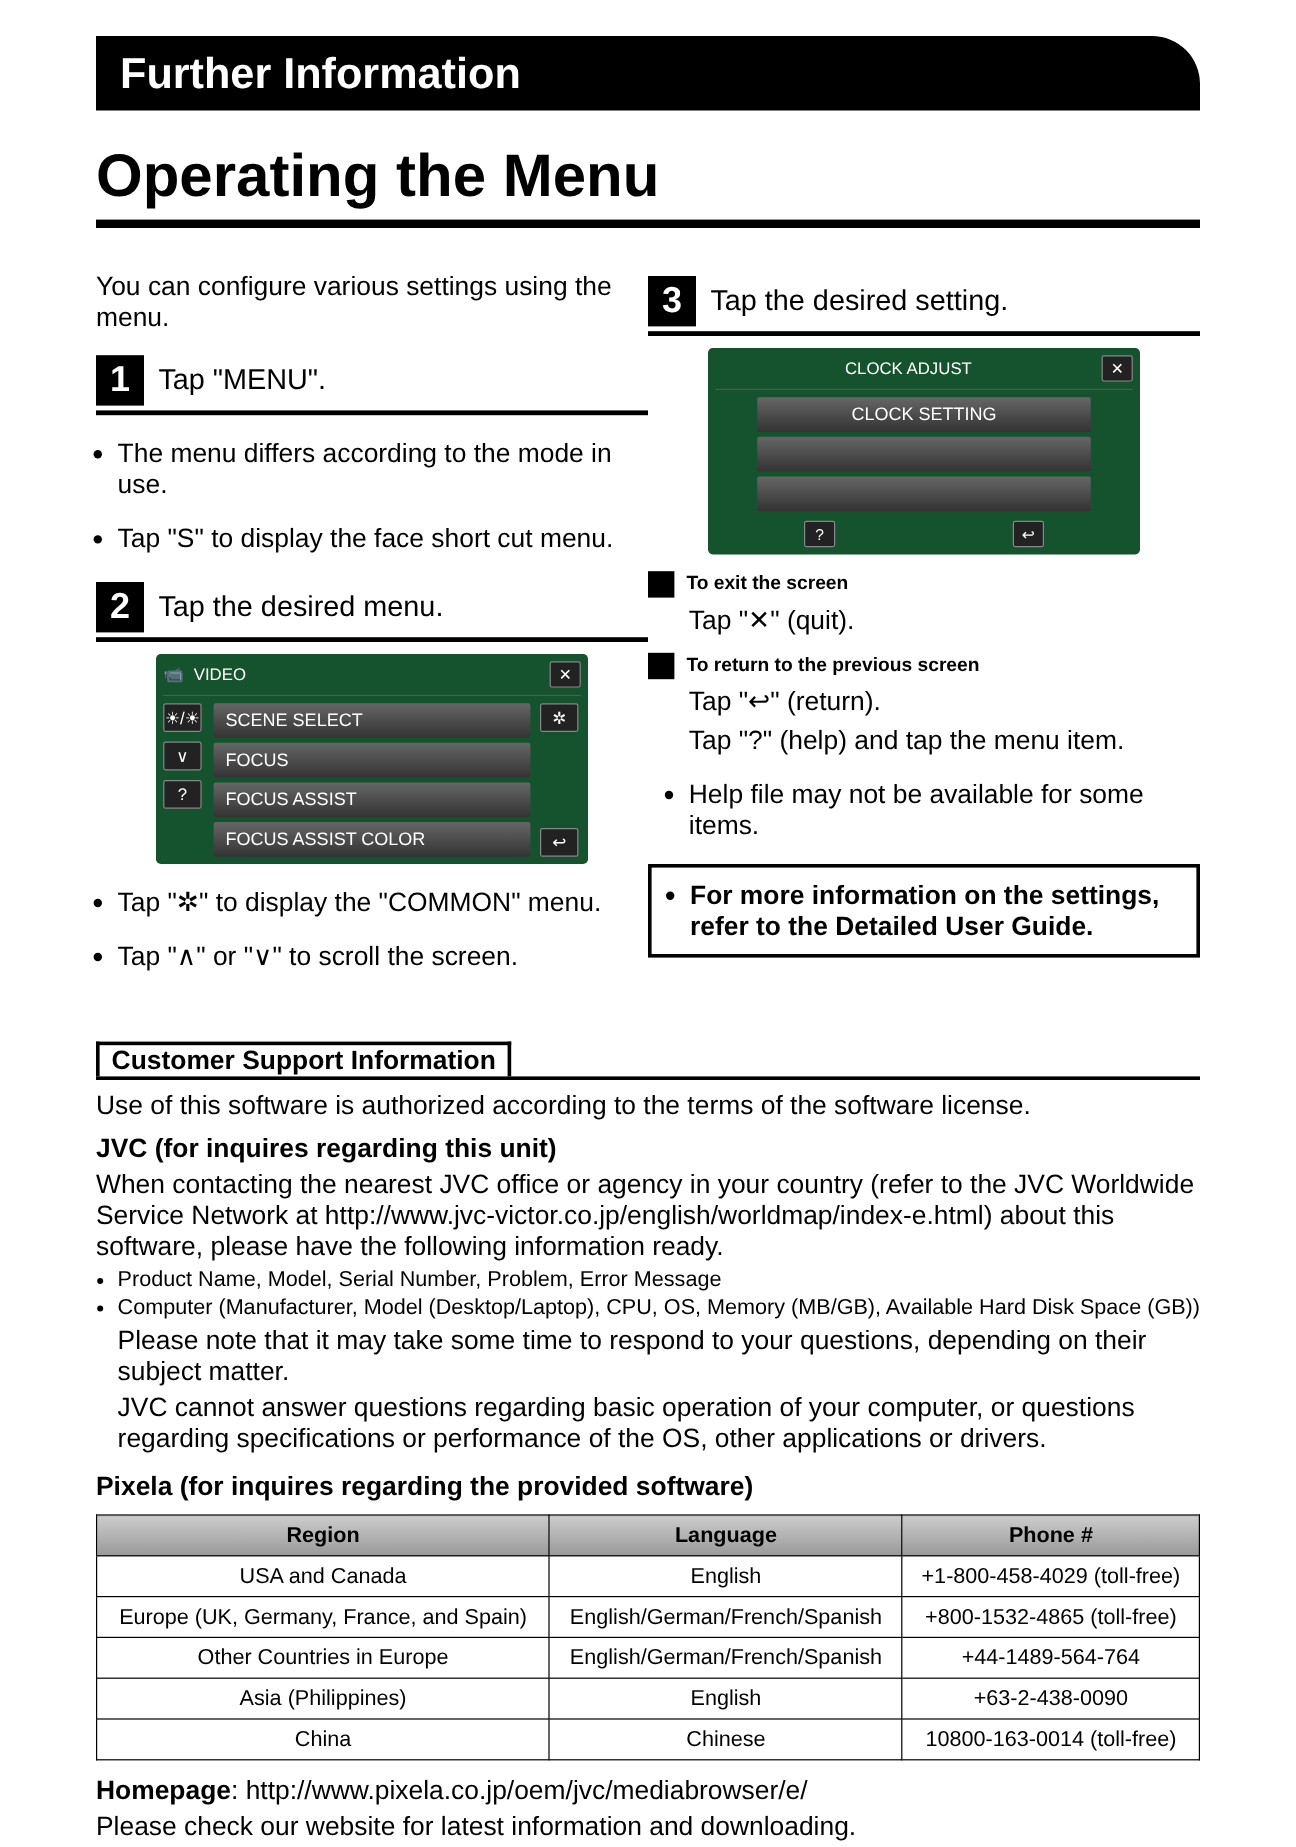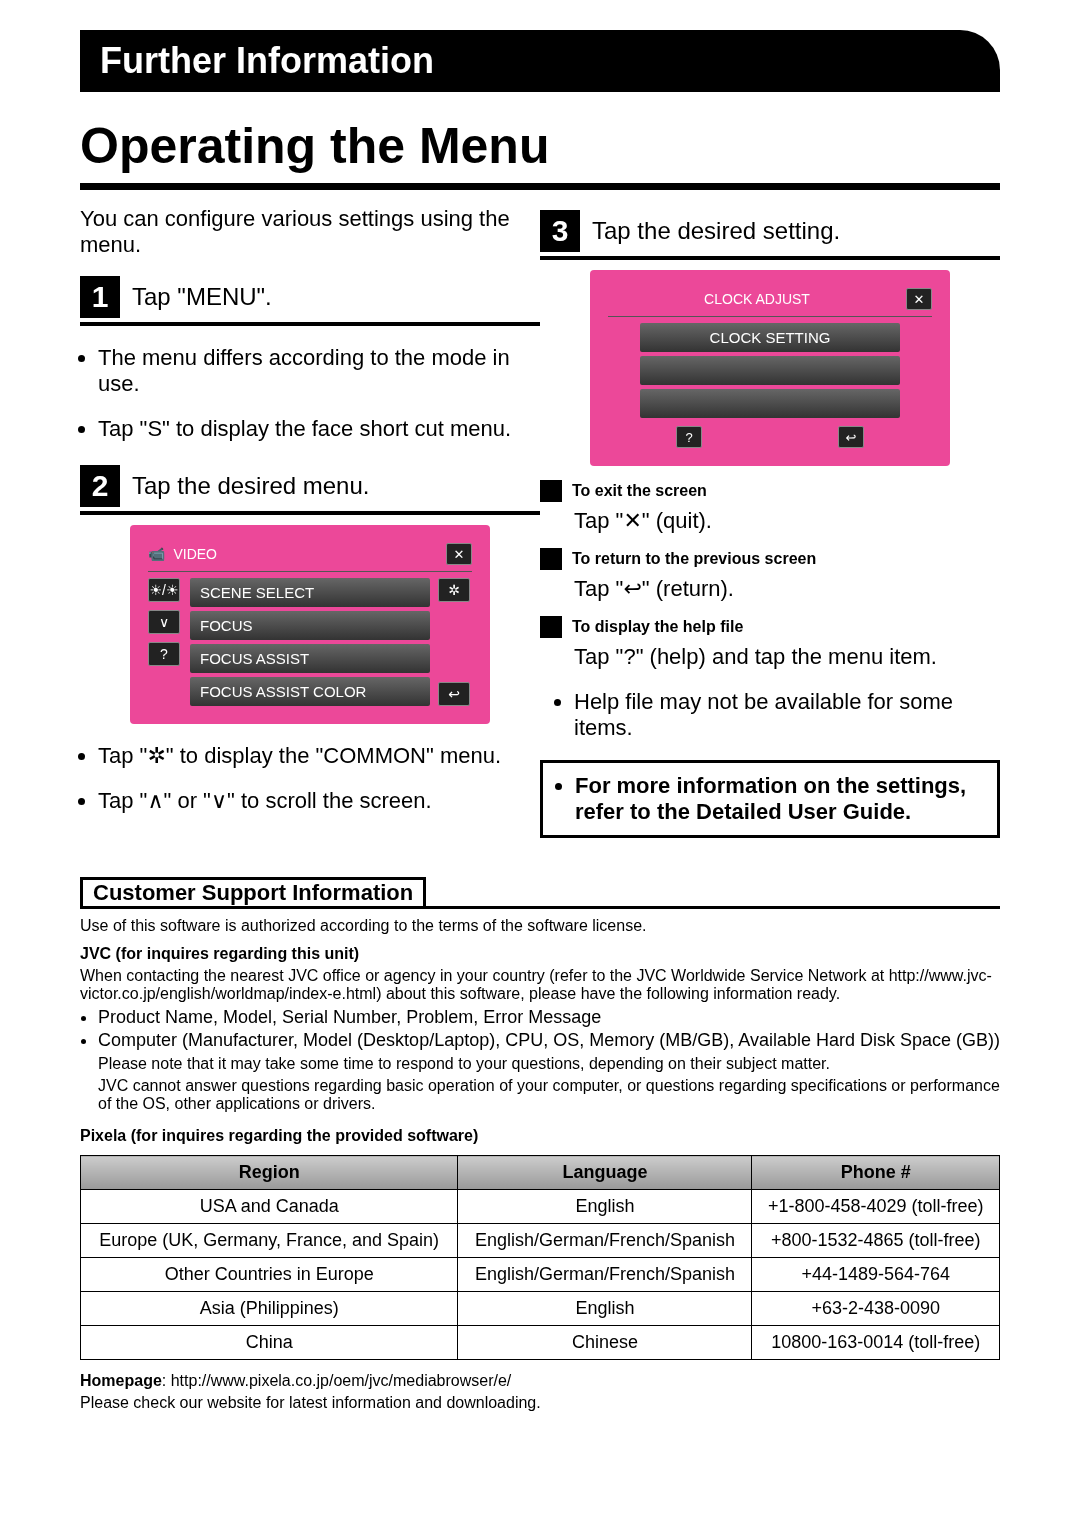--- a/index.html
+++ b/index.html
@@ -20,21 +20,21 @@
     font-weight: bold;
     padding: 10px 20px;
     border-radius: 0 40px 0 0;
     margin-bottom: 25px;
   }
   .title {
     font-size: 50px;
     font-weight: bold;
     border-bottom: 7px solid #000;
     padding-bottom: 8px;
-    margin-bottom: 16px;
+    margin-bottom: 36px;
   }
   .two-col {
     display: flex;
   }
   .col { flex: 1; min-width: 0; }
   .intro { font-size: 22px; margin-bottom: 14px; }
   .step-head {
     display: flex;
     align-items: center;
     gap: 12px;
@@ -63,26 +63,26 @@
     gap: 10px;
     margin-top: 14px;
   }
   .black-square {
     width: 22px; height: 22px;
     background: #000;
   }
   .sub-heading-text { font-size: 16px; font-weight: bold; }
   .sub-detail { font-size: 22px; margin: 6px 0 6px 34px; }
   .screen {
-    background: #ec4899;
+    background: #14532d;
     color: #fff;
     width: 360px;
     margin: 6px auto 10px auto;
     border-radius: 4px;
-    padding: 18px;
+    padding: 6px;
     font-size: 14px;
   }
   .screen-header {
     display: flex;
     justify-content: space-between;
     align-items: center;
     padding-bottom: 6px;
     border-bottom: 1px solid #555;
     margin-bottom: 6px;
     text-align: center;
@@ -142,21 +142,21 @@
   .support-header {
     border: 3px solid #000;
     border-bottom: none;
     font-size: 22px;
     font-weight: bold;
     padding: 0 10px;
     display: inline-block;
     margin-top: 39px;
   }
   .support-rule { border-top: 3px solid #000; margin: 0 0 8px 0; }
-  .small-text { font-size: 16px; margin: 4px 0; }
+  .small-text { font-size: 22px; margin: 4px 0; }
   .bold { font-weight: bold; }
   .fine-list { padding-left: 18px; margin: 4px 0; }
   .fine-list li { font-size: 18px; list-style: disc; margin: 2px 0; }
   table.support-table {
     width: 100%;
     border-collapse: collapse;
     margin-top: 10px;
   }
   table.support-table th, table.support-table td {
     border: 1.5px solid #000;
@@ -259,24 +259,20 @@
         <div class="sub-heading-text">To exit the screen</div>
       </div>
       <div class="sub-detail">Tap "✕" (quit).</div>
 
       <div class="sub-heading">
         <div class="black-square"></div>
         <div class="sub-heading-text">To return to the previous screen</div>
       </div>
       <div class="sub-detail">Tap "↩" (return).</div>
 
-      <div class="sub-heading">
-        <div class="black-square"></div>
-        <div class="sub-heading-text">To display the help file</div>
-      </div>
       <div class="sub-detail">Tap "?" (help) and tap the menu item.</div>
       <ul class="bullets" style="margin-left:16px">
         <li>Help file may not be available for some items.</li>
       </ul>
 
       <div class="note-box">
         <ul>
             <li>For more information on the settings, refer to the Detailed User Guide.</li>
           </ul>
       </div>

